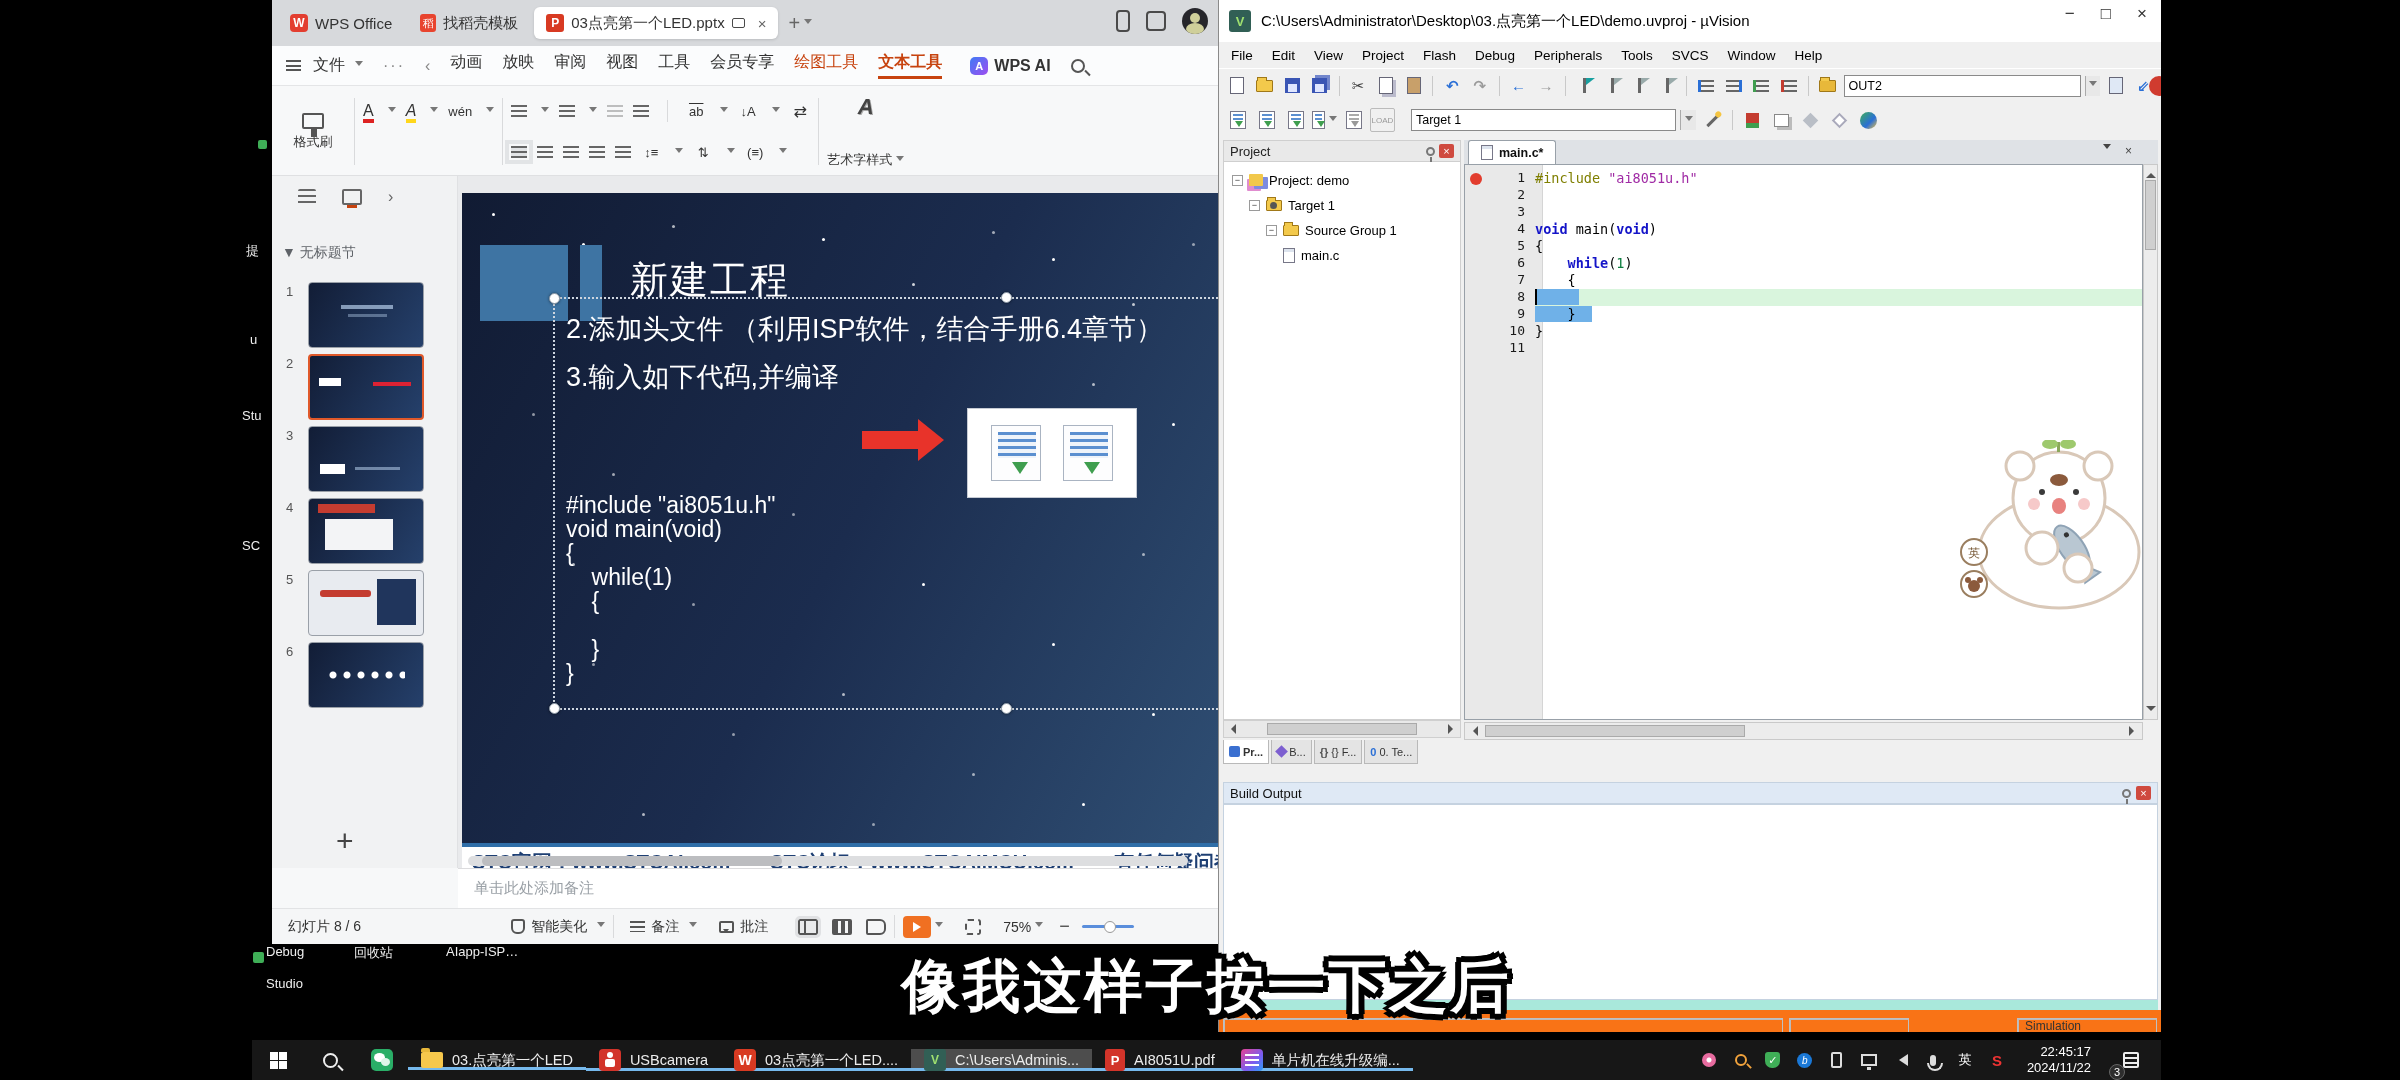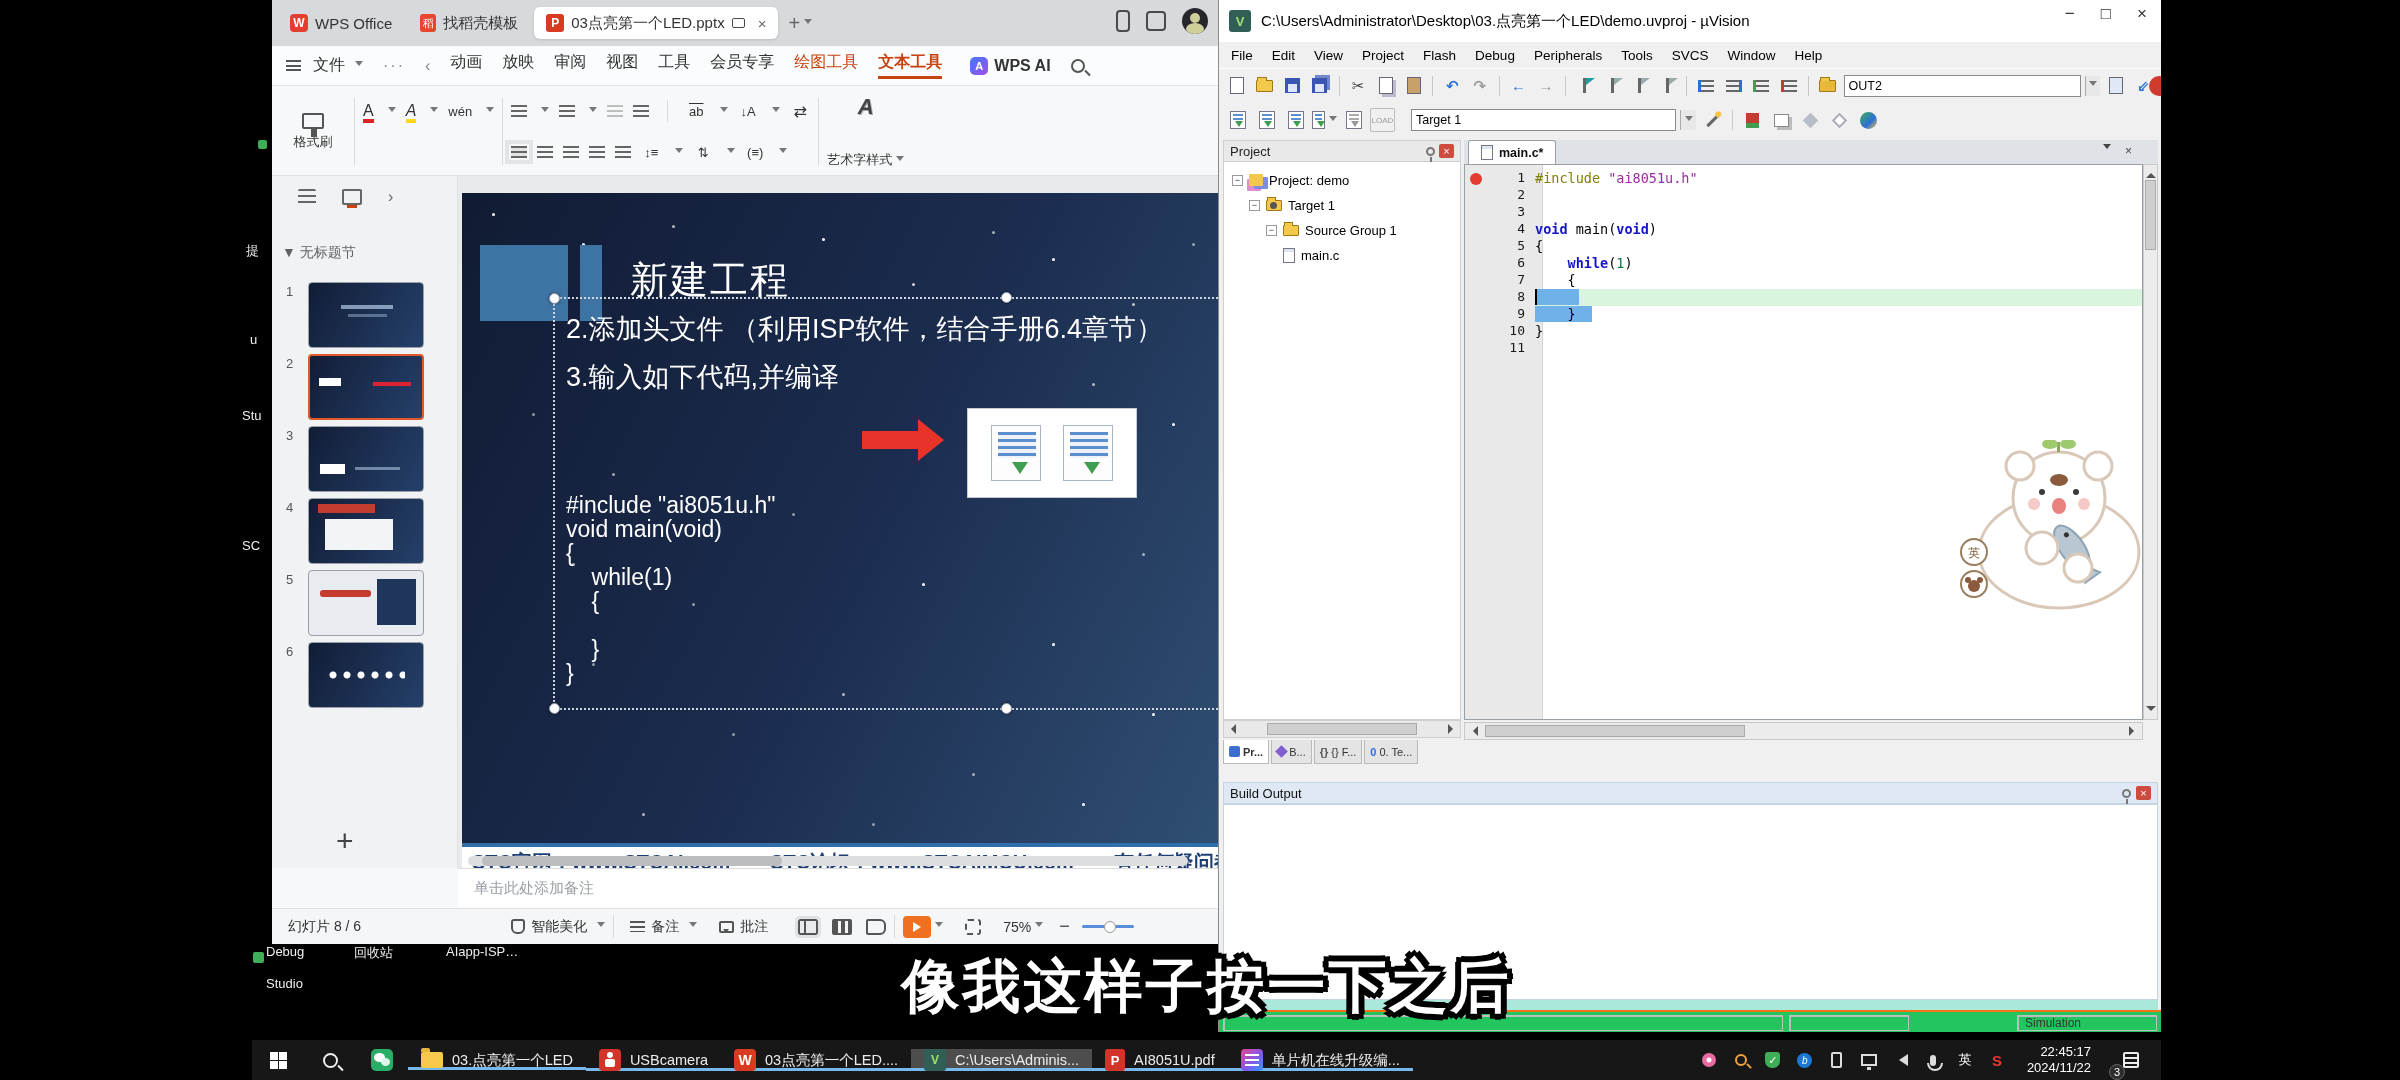--- a/index.html
+++ b/index.html
@@ -195,21 +195,21 @@
   .pp{color:#7f7f00}.str{color:#a02ba5}.kw{color:#1414c8;font-weight:bold}.num2{color:#0b7d3e}.pl{color:#000}
   #bp{position:absolute;left:5px;top:8px;width:12px;height:12px;border-radius:50%;background:#e23d2e}
   #ed-vscroll{position:absolute;right:0;top:24px;width:15px;height:556px;background:#ececec;border:1px solid #c9c9c9;display:flex;flex-direction:column;align-items:center;justify-content:space-between;padding:3px 0}
   #ed-vscroll .th{width:11px;height:70px;background:#cfcfcf;border:1px solid #aaa}
   #ed-hscroll{position:absolute;left:0;top:582px;width:679px;height:18px;background:#ececec;border:1px solid #c9c9c9;display:flex;align-items:center;justify-content:space-between;padding:0 3px}
   #ed-hscroll .th{position:absolute;left:20px;top:2px;width:260px;height:12px;background:#cfcfcf;border:1px solid #aaa}
 
   #build-header{position:absolute;left:4px;top:782px;width:935px;height:22px;background:#dfe9f5;border:1px solid #c5d2e0;display:flex;align-items:center;justify-content:space-between;padding:0 6px;font-size:13px;color:#111}
   #build-body{position:absolute;left:4px;top:804px;width:935px;height:196px;background:#fff;border:1px solid #c5d2e0}
   #teal-bar{position:absolute;left:4px;top:1000px;width:935px;height:10px;background:#a9e8db}
-  #keil-status{position:absolute;left:0;top:1010px;width:100%;height:32px;background:#22c55e;border-top:2px solid #f97316}
+  #keil-status{position:absolute;left:0;top:1010px;width:100%;height:32px;background:#f97316;border-top:5px solid #f97316}
   #keil-status .box{position:absolute;top:3px;height:16px;border:1px solid #c0c0c0;box-shadow:inset 1px 1px 0 #bbb}
   #sim-label{position:absolute;left:806px;top:4px;font-size:12px;color:#333}
 
   #mascot{position:absolute;left:735px;top:440px;width:205px;height:170px}
 
   
   #subtitle{position:absolute;left:252px;top:948px;width:1909px;text-align:center;font-size:58px;font-weight:900;color:#fff;letter-spacing:3px;z-index:40;
     text-shadow:-5px -5px 0 #000,5px -5px 0 #000,-5px 5px 0 #000,5px 5px 0 #000,-6px 0 0 #000,6px 0 0 #000,0 -6px 0 #000,0 6px 0 #000}
 
   

